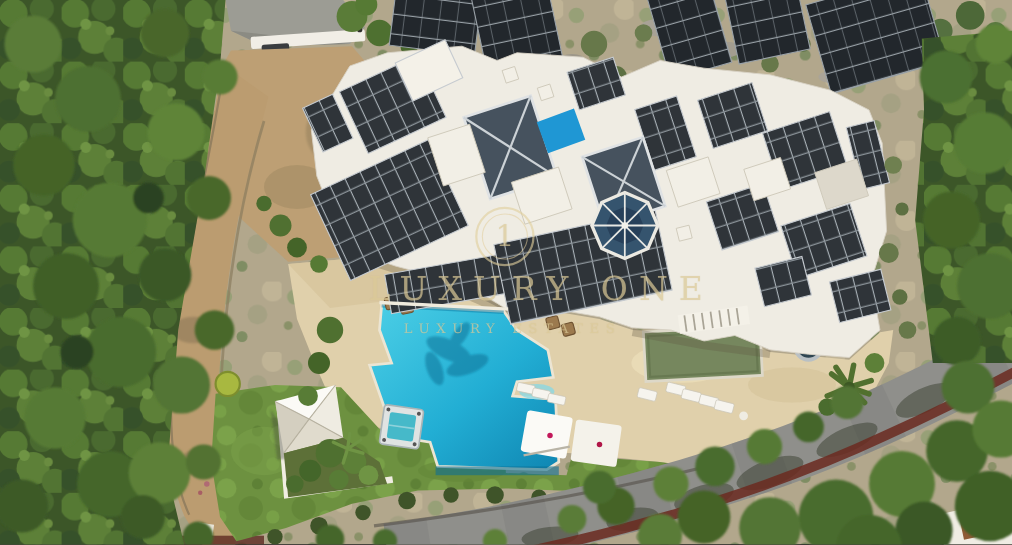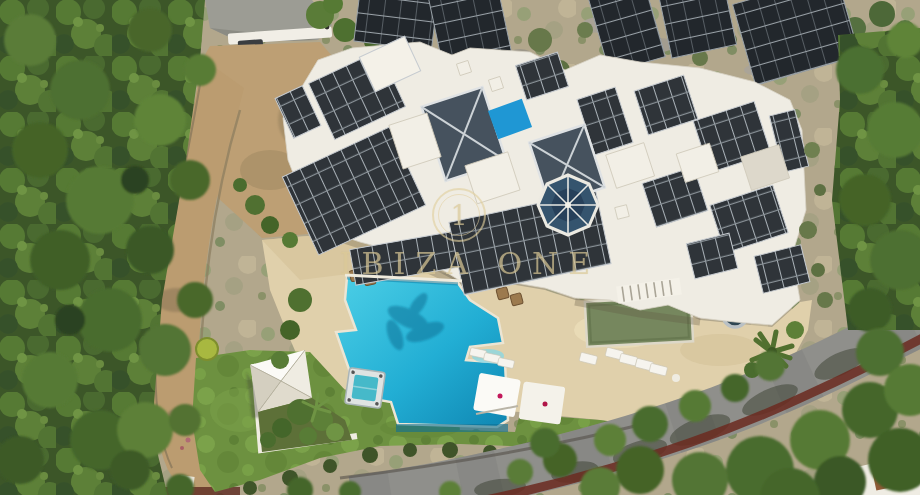--- a/index.html
+++ b/index.html
@@ -457,14 +457,15 @@
   <circle cx="790" cy="498" r="30" fill="#44662a"></circle>
   <circle cx="450" cy="492" r="11" fill="#5d8038"></circle>
         <circle cx="350" cy="492" r="11" fill="#4a6c2e"></circle>
   <circle cx="300" cy="490" r="13" fill="#44662a"></circle>
 </g>
 </svg>
 
 <div class="wm wm-logo">
   <div class="wm-logo-inner">1</div>
 </div>
-<div class="wm wm-brand">IBIZA ONE</div>
+<div class="wm wm-brand">LUXURY ONE</div>
+<div class="wm wm-tagline">LUXURY ESTATES</div>
 </div>
 
 </body></html>

